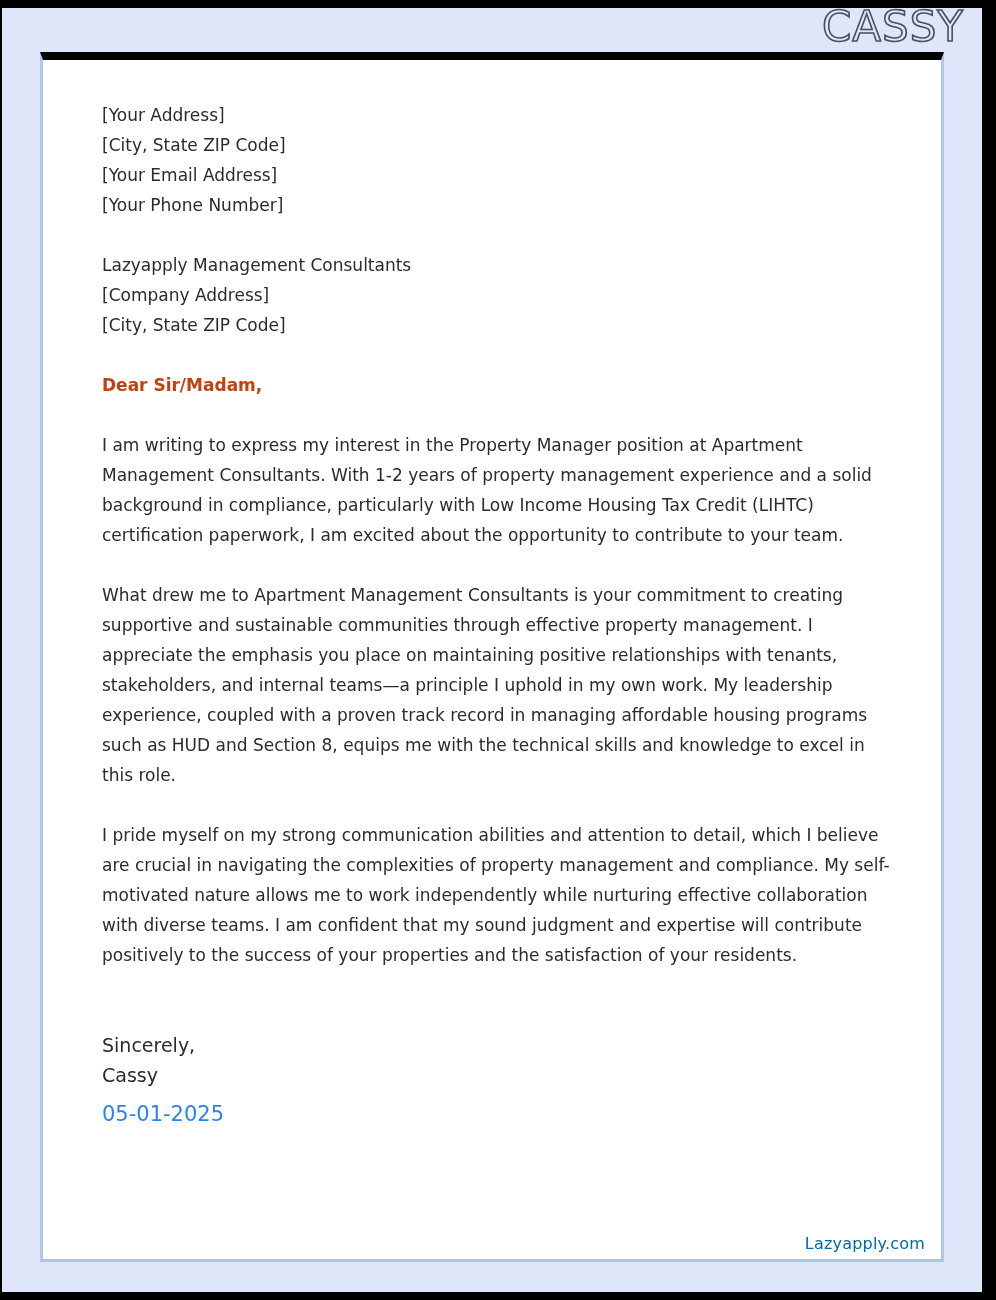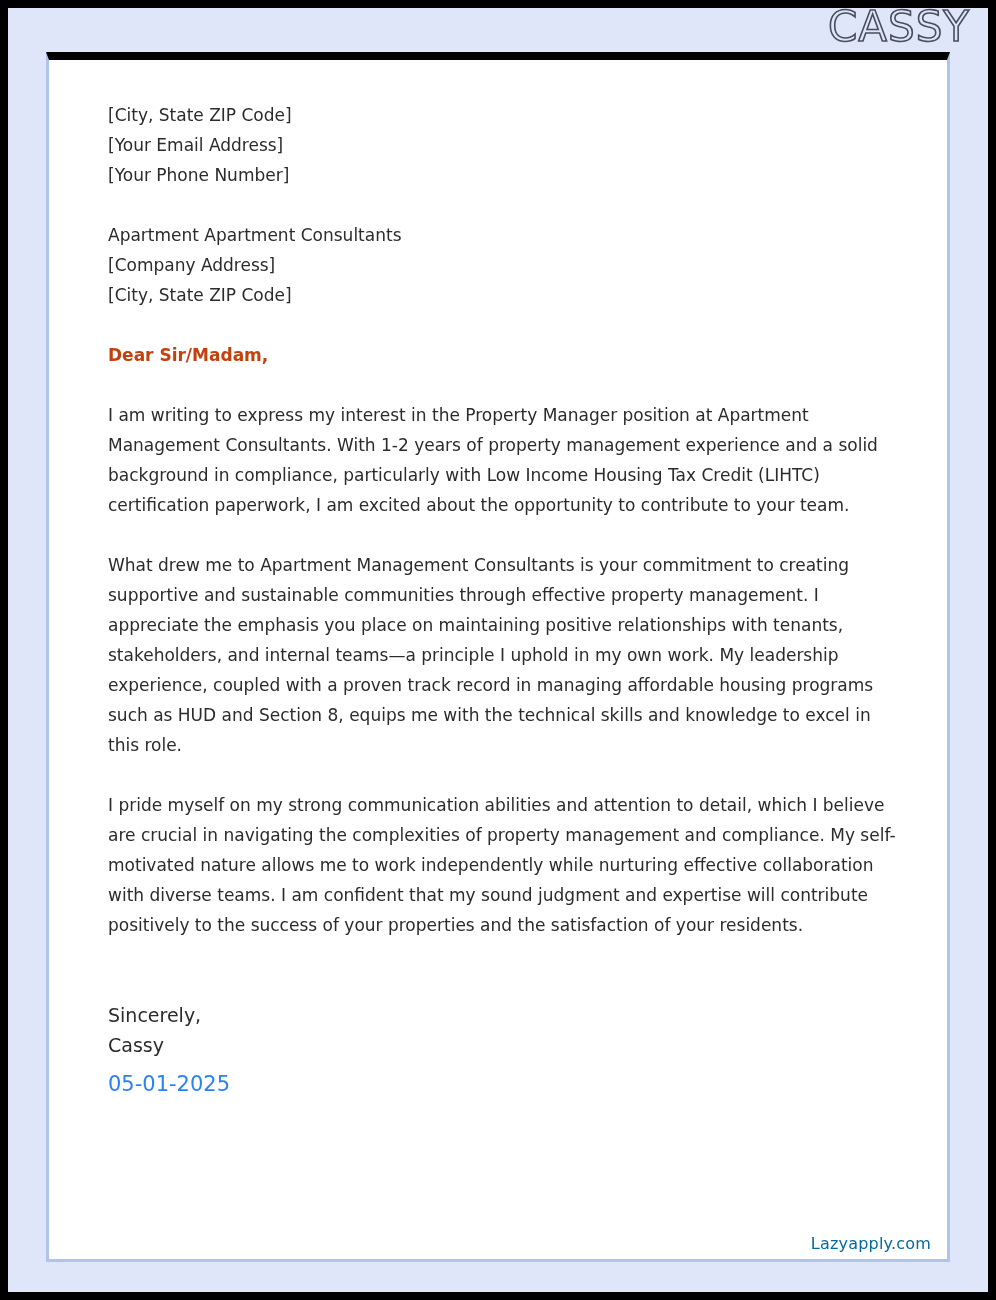--- a/index.html
+++ b/index.html
@@ -11,21 +11,21 @@
     width: 996px;
     height: 1300px;
     background: #000000;
     font-family: "DejaVu Sans", "Liberation Sans", sans-serif;
     overflow: hidden;
   }
 
   
   #outer-frame {
     position: absolute;
-    left: 8px;
+    left: 2px;
     top: 8px;
     width: 980px;
     height: 1284px;
     background: #dfe6f9;
   }
 
   
   #letterhead {
     position: absolute;
     left: 0;
@@ -122,29 +122,30 @@
 <div id="outer-frame">
 
   <div id="letterhead">
     <div id="brand-wordmark">CASSY</div>
   </div>
 
   <div id="page">
     <div id="page-inner">
 
       <div class="letter-block">
+        <div class="addr-line">[Your Address]</div>
         <div class="addr-line">[City, State ZIP Code]</div>
         <div class="addr-line">[Your Email Address]</div>
         <div class="addr-line">[Your Phone Number]</div>
       </div>
 
       <div class="spacer-line"></div>
 
       <div class="letter-block">
-        <div class="addr-line">Apartment Apartment Consultants</div>
+        <div class="addr-line">Lazyapply Management Consultants</div>
         <div class="addr-line">[Company Address]</div>
         <div class="addr-line">[City, State ZIP Code]</div>
       </div>
 
       <div class="spacer-line"></div>
 
       <div class="salutation">Dear Sir/Madam,</div>
 
       <div class="spacer-line"></div>
 

